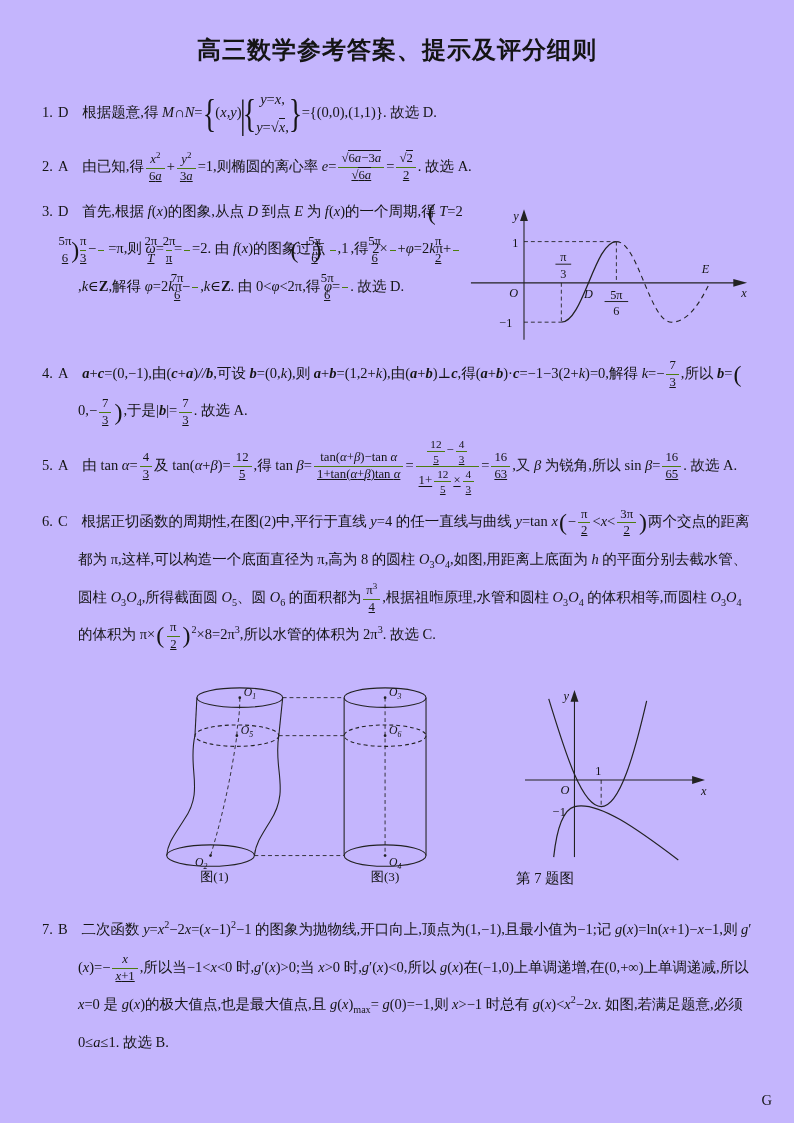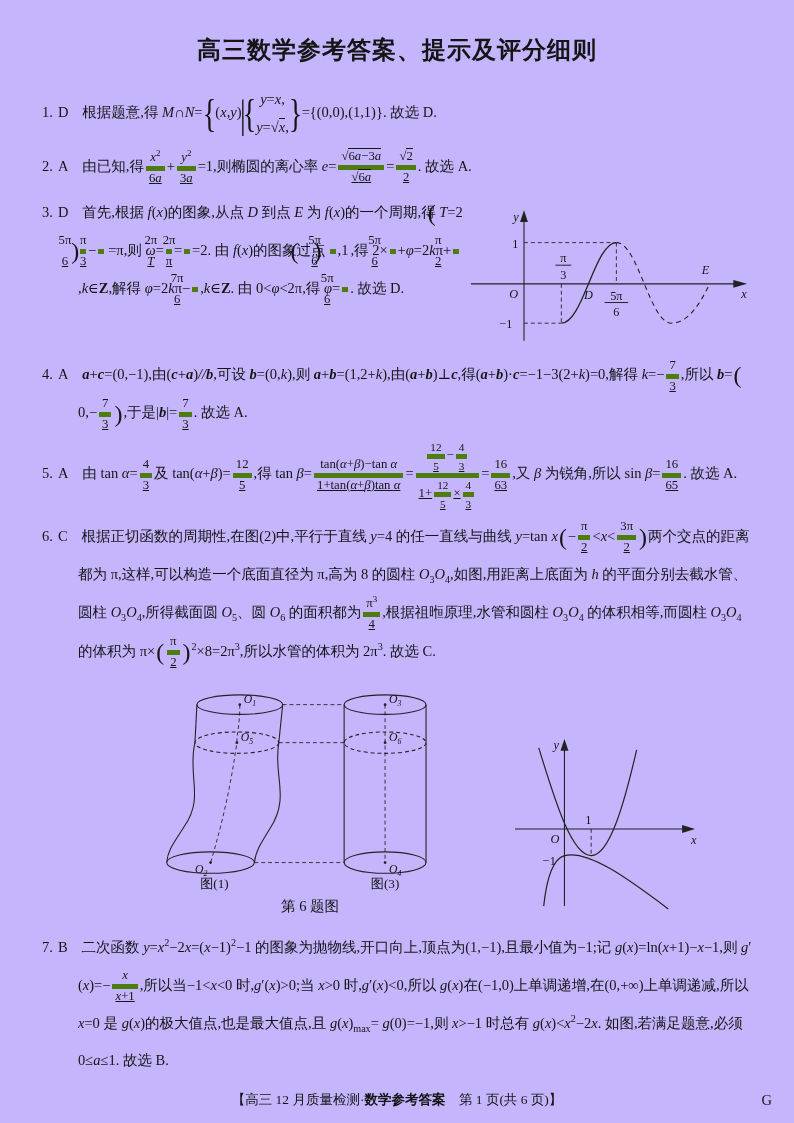--- a/index.html
+++ b/index.html
@@ -16,35 +16,35 @@
   }
   .content{padding:0 42px;}
   .item{margin:7px 0; line-height:2.6; padding-left:36px; text-indent:-36px;}
   .item .fr,.item .cases,.item .bb,.item .bp{text-indent:0;}
   .no{margin-right:5px;}
   .ans{margin-right:14px;}
   i{font-style:italic;}
   sup{font-size:0.7em;} sub{font-size:0.7em;}
   .fr{display:inline-block; vertical-align:middle; text-align:center;
       font-size:0.88em; line-height:1.25; margin:0 2px;}
-  .fr>.nu{display:block; border-bottom:5px solid #4d7c0f; padding:0 3px;}
+  .fr>.nu{display:block; border-bottom:1px solid #4d7c0f; padding:0 3px;}
   .fr>.de{display:block; padding:0 3px;text-decoration:underline;}
   .sq{white-space:nowrap;}
   .sq .ov{border-top:1px solid #151515;}
   .bb{display:inline-block; font-size:2.7em; font-weight:300; vertical-align:middle;
       line-height:0.85; transform:scaleX(0.72); margin:0 -3px;}
   .bp{display:inline-block; font-size:1.65em; font-weight:300; vertical-align:middle;
       line-height:0.8; margin:0 1px;}
   .cases{display:inline-block; vertical-align:middle; text-align:center; line-height:1.9;}
   .cases>span{display:block;}
   .item3{display:flex; align-items:flex-start; padding-left:0; text-indent:0; margin:7px 0;justify-content:flex-end;}
   .item3 .txt{width:452px; line-height:2.6; padding-left:36px; text-indent:-36px;}
   .item3 svg{flex:none; margin-left:auto; margin-top:10px;}
   .figrow{display:flex; align-items:flex-end; margin:4px 0 2px;}
-  figure{margin:6px; text-align:center;}
+  figure{margin:16px; text-align:left;}
   .fig6block{margin-left:112px;}
   .fig7block{margin-left:34px;}
   figcaption{font-size:14.5px; margin-top:2px;}
   svg{font-family:"Liberation Serif","DejaVu Serif",serif;}
   svg text{fill:#151515;}
   .footer{position:absolute; left:0; right:0; bottom:14px; text-align:center; font-size:13.5px;}
   .footer b{font-family:"Liberation Sans","DejaVu Sans",sans-serif;}
   .corner{position:absolute; right:22px; bottom:14px; font-size:14.5px;}
 </style>
 </head>
@@ -147,21 +147,20 @@
             <text x="42" y="194"><tspan>O</tspan><tspan dy="3" font-size="8">2</tspan></text>
             <text x="241" y="19"><tspan>O</tspan><tspan dy="3" font-size="8">3</tspan></text>
             <text x="241" y="58"><tspan>O</tspan><tspan dy="3" font-size="8">6</tspan></text>
             <text x="241" y="194"><tspan>O</tspan><tspan dy="3" font-size="8">4</tspan></text>
           </g>
           <g font-size="13.5" text-anchor="middle">
             <text x="62" y="209">图(1)</text>
             <text x="237" y="209">图(3)</text>
           </g>
         </svg>
-        <figcaption>第 6 题图</figcaption>
       </figure>
 
       <figure class="fig7block">
         <svg width="200" height="180" viewBox="0 0 200 182">
           <g stroke="#222" fill="none" stroke-width="1.1">
             <line x1="8" y1="98" x2="182" y2="98"></line>
             <line x1="58" y1="176" x2="58" y2="12"></line>
           </g>
           <g fill="#222">
             <polygon points="190,98 177,94 177,102"></polygon>
@@ -171,24 +170,24 @@
           <path d="M37,176 C40,148 47,128 58,125 C82,119 122,148 163,179" stroke="#222" fill="none" stroke-width="1.2"></path>
           <line x1="85" y1="98" x2="85" y2="125" stroke="#222" stroke-width="0.9" stroke-dasharray="4 3"></line>
           <g font-size="12.5">
             <text x="47" y="17" font-style="italic">y</text>
             <text x="186" y="113" font-style="italic">x</text>
             <text x="44" y="112" font-style="italic">O</text>
             <text x="79" y="93">1</text>
             <text x="36" y="134">−1</text>
           </g>
         </svg>
+        <figcaption>第 7 题图</figcaption>
       </figure>
 
     </div>
 
     <p class="item"><span class="no">7.</span><span class="ans">B</span><span>二次函数 <i>y</i>=<i>x</i><sup>2</sup>−2<i>x</i>=(<i>x</i>−1)<sup>2</sup>−1 的图象为抛物线,开口向上,顶点为(1,−1),且最小值为−1;记 <i>g</i>(<i>x</i>)=ln(<i>x</i>+1)−<i>x</i>−1,则 <i>g</i>′(<i>x</i>)=−<span class="fr"><span class="nu"><i>x</i></span><span class="de"><i>x</i>+1</span></span>,所以当−1&lt;<i>x</i>&lt;0 时,<i>g</i>′(<i>x</i>)&gt;0;当 <i>x</i>&gt;0 时,<i>g</i>′(<i>x</i>)&lt;0,所以 <i>g</i>(<i>x</i>)在(−1,0)上单调递增,在(0,+∞)上单调递减,所以 <i>x</i>=0 是 <i>g</i>(<i>x</i>)的极大值点,也是最大值点,且 <i>g</i>(<i>x</i>)<sub>max</sub>= <i>g</i>(0)=−1,则 <i>x</i>&gt;−1 时总有 <i>g</i>(<i>x</i>)&lt;<i>x</i><sup>2</sup>−2<i>x</i>. 如图,若满足题意,必须 0≤<i>a</i>≤1. 故选 B.</span></p>
 
   </div>
 
-  <div class="footer"><span>【高三 12 月质量检测·</span><b>数学参考答案</b><span>　第 1 页(共 6 页)】</span></div>
   <div class="corner">G</div>
 
 </div>
 
 </body></html>

